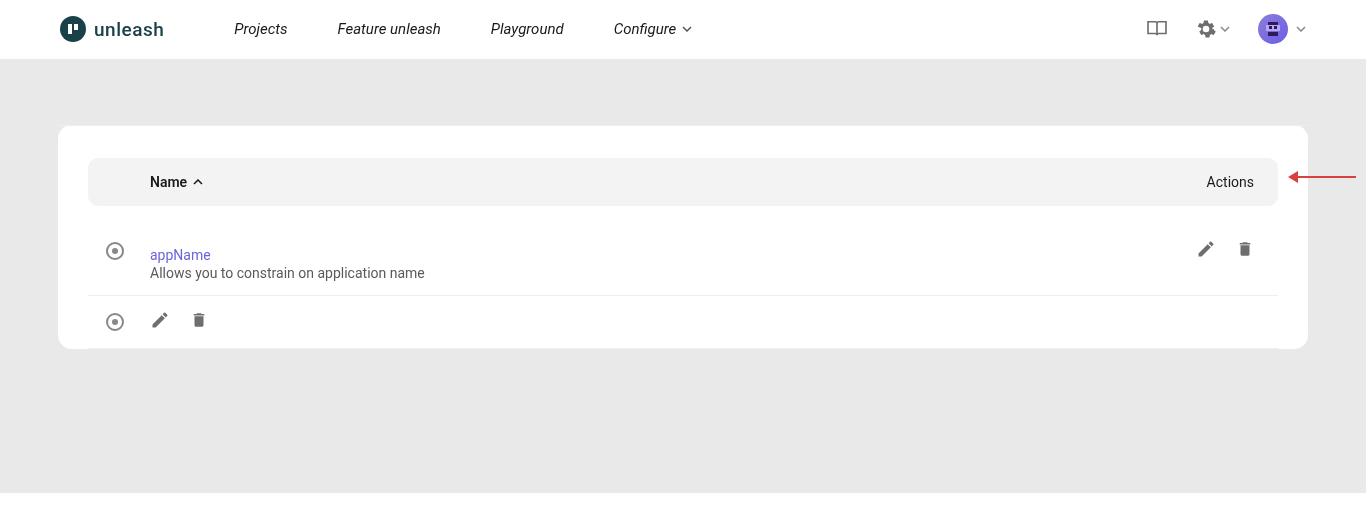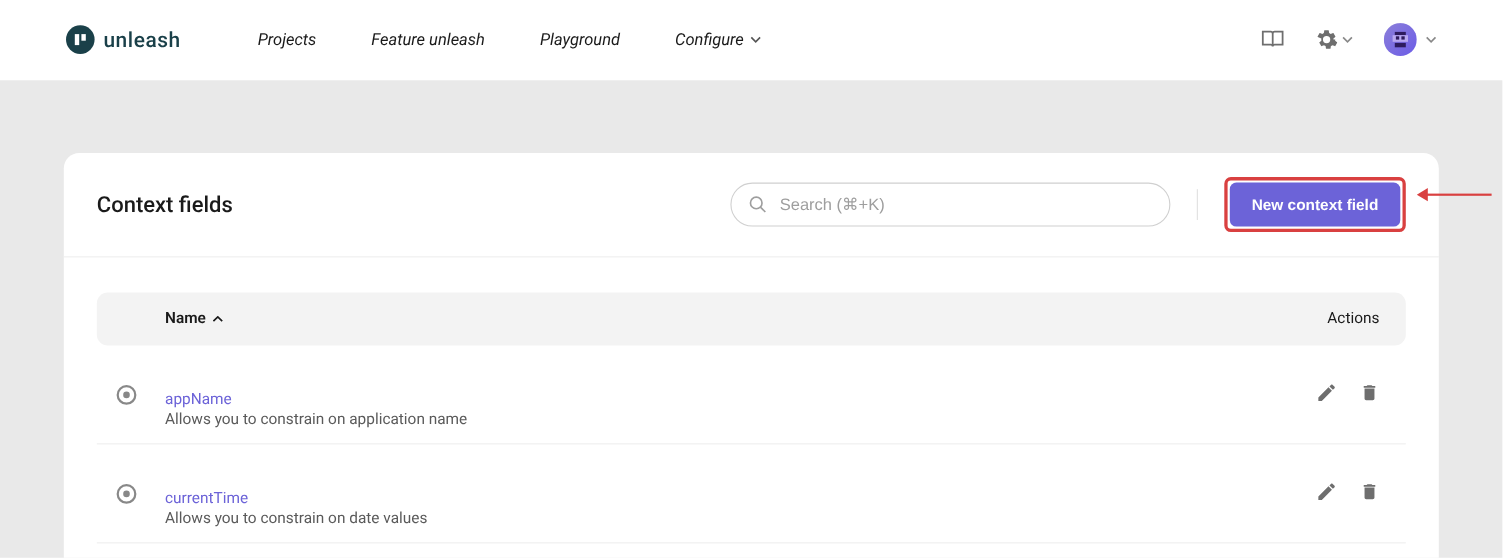--- a/index.html
+++ b/index.html
@@ -9,21 +9,21 @@
     }
     body {
       font-family: -apple-system, BlinkMacSystemFont, 'Segoe UI', Roboto, sans-serif;
       background: #fff;
       width: 1366px;
       height: 507px;
       overflow: hidden;
       position: relative;
     }
     .topbar {
-      height: 73px;
+      height: 59px;
       background: #fff;
       display: flex;
       align-items: center;
       padding: 0 60px;
       border-bottom: 1px solid transparent;
     }
     .logo {
       display: flex;
       align-items: center;
       gap: 8px;
@@ -324,34 +324,20 @@
       </div>
       <svg width="10" height="6" viewBox="0 0 10 6">
           <path d="M1 1l4 4 4-4" stroke="#888" stroke-width="1.5" fill="none"></path>
         </svg>
     </div>
   </div>
 </div>
 
 <div class="main-area">
   <div class="card">
-    <div class="card-header">
-      <h1 class="page-title">Context fields</h1>
-      <div class="search-wrap">
-        <svg class="search-icon" width="18" height="18" viewBox="0 0 24 24">
-            <circle cx="10" cy="10" r="7" fill="none" stroke="#9e9e9e" stroke-width="2"></circle>
-            <line x1="15" y1="15" x2="21" y2="21" stroke="#9e9e9e" stroke-width="2"></line>
-          </svg>
-        <input class="search-input" type="text" placeholder="Search (⌘+K)" style="">
-      </div>
-      <div class="divider-v"></div>
-      <div class="highlight-box">
-        <button class="primary-btn">New context field</button>
-      </div>
-    </div>
     <div class="hr"></div>
     <div class="table-area">
       <div class="table-head">
         <div class="th-name">
           <span>Name</span>
           <svg class="sort-icon" viewBox="0 0 10 6">
               <path d="M1 5l4-4 4 4" stroke="#1a1a1a" stroke-width="1.5" fill="none"></path>
             </svg>
         </div>
         <div class="th-actions">Actions</div>
@@ -372,57 +358,36 @@
               </svg>
           </div>
           <div class="action-icon">
             <svg width="18" height="20" viewBox="0 0 24 24">
                 <path fill="#6e6e6e" d="M6 19c0 1.1.9 2 2 2h8c1.1 0 2-.9 2-2V7H6v12zM19 4h-3.5l-1-1h-5l-1 1H5v2h14V4z"></path>
               </svg>
           </div>
         </div>
       </div>
 
+
       <div class="row">
         <div class="row-icon">
             <div class="row-icon-dot"></div>
           </div>
-        <div class="row-text">
-          <div class="row-name">currentTime</div>
-          <div class="row-desc">Allows you to constrain on date values</div>
-        </div>
         <div class="row-actions">
           <div class="action-icon">
             <svg width="20" height="20" viewBox="0 0 24 24">
                 <path fill="#6e6e6e" d="M3 17.25V21h3.75L17.81 9.94l-3.75-3.75L3 17.25zM20.71 7.04c.39-.39.39-1.02 0-1.41l-2.34-2.34c-.39-.39-1.02-.39-1.41 0l-1.83 1.83 3.75 3.75 1.83-1.83z"></path>
               </svg>
           </div>
           <div class="action-icon">
             <svg width="18" height="20" viewBox="0 0 24 24">
                 <path fill="#6e6e6e" d="M6 19c0 1.1.9 2 2 2h8c1.1 0 2-.9 2-2V7H6v12zM19 4h-3.5l-1-1h-5l-1 1H5v2h14V4z"></path>
               </svg>
           </div>
         </div>
       </div>
 
-      <div class="row">
-        <div class="row-icon">
-            <div class="row-icon-dot"></div>
-          </div>
-        <div class="row-actions">
-          <div class="action-icon">
-            <svg width="20" height="20" viewBox="0 0 24 24">
-                <path fill="#6e6e6e" d="M3 17.25V21h3.75L17.81 9.94l-3.75-3.75L3 17.25zM20.71 7.04c.39-.39.39-1.02 0-1.41l-2.34-2.34c-.39-.39-1.02-.39-1.41 0l-1.83 1.83 3.75 3.75 1.83-1.83z"></path>
-              </svg>
-          </div>
-          <div class="action-icon">
-            <svg width="18" height="20" viewBox="0 0 24 24">
-                <path fill="#6e6e6e" d="M6 19c0 1.1.9 2 2 2h8c1.1 0 2-.9 2-2V7H6v12zM19 4h-3.5l-1-1h-5l-1 1H5v2h14V4z"></path>
-              </svg>
-          </div>
-        </div>
-      </div>
-
     </div>
   </div>
 </div>
 
 <div class="arrow-annotation"></div>
 
 </body></html>

